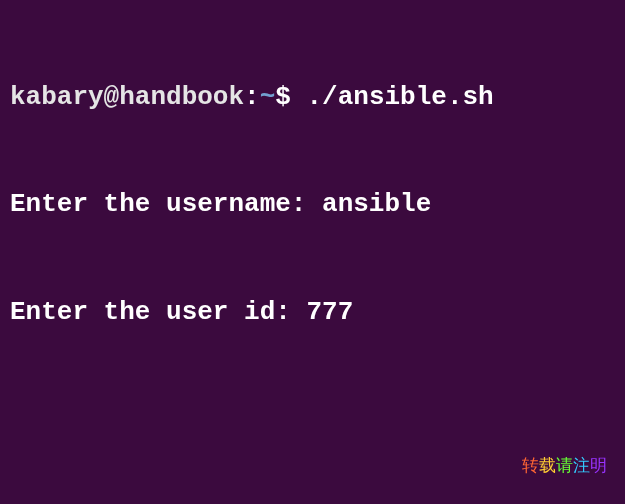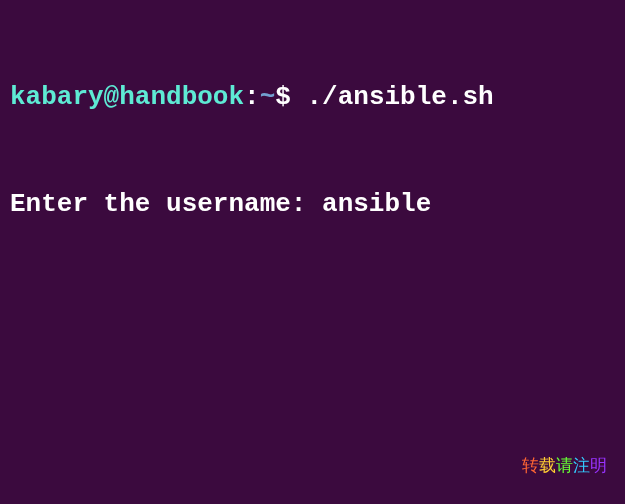--- a/index.html
+++ b/index.html
@@ -18,21 +18,21 @@
       padding: 8px 10px;
       line-height: 1.38;
       overflow: hidden;
       position: relative;
     }
     .terminal-content {
       white-space: pre-wrap;
       word-break: break-all;
     }
     .prompt-user {
-      color: #5eead4;
+      color: #e5e5e5;
     }
     .prompt-colon {
       color: #ffffff;
     }
     .prompt-path {
       color: #729fcf;
     }
     .prompt-dollar {
       color: #ffffff;
     }
@@ -81,20 +81,21 @@
     .line {
       display: block;
     }
   </style>
 </head>
 <body>
 
 <div class="terminal-content">
   <span class="line"><span class="prompt-user">kabary@handbook</span><span class="prompt-colon">:</span><span class="prompt-path">~</span><span class="prompt-dollar">$ </span><span class="command">./ansible.sh</span></span>
   <span class="line output">Enter the username: ansible</span>
+  <span class="line output">Enter the user id: 777</span>
   
   
   
   
   
   
   
   
   
 </div>

